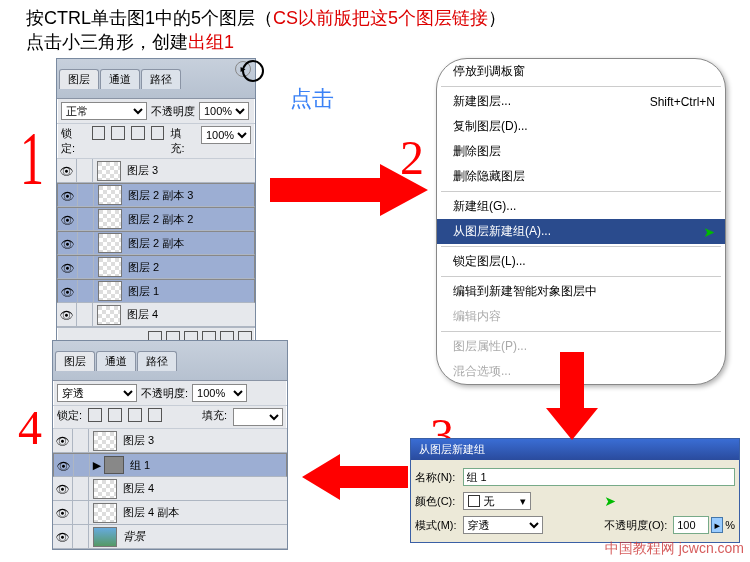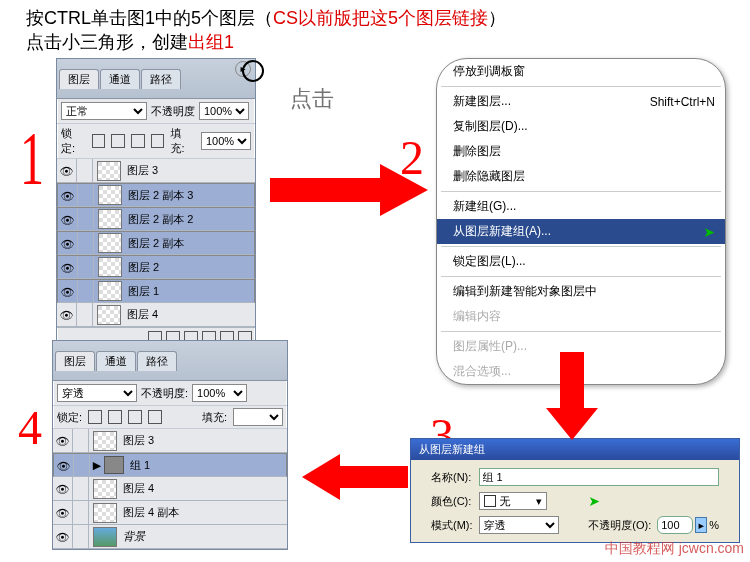--- a/index.html
+++ b/index.html
@@ -8,47 +8,47 @@
   .instr .red { color:#d00; }
   .numlabel { position:absolute; color:#f00; font-size:48px; font-family: serif; }
 
   .panel { position:absolute; background:#e6e8ec; border:1px solid #7a8aa0; box-shadow:inset 0 0 0 1px #fff; }
   .tabs { display:flex; align-items:center; height:40px; background:linear-gradient(#c7d0dc,#b6c1d0); border-bottom:1px solid #8a94a5; font-size:11px; padding-left:2px; position:relative;}
   .tab { padding:2px 8px; border:1px solid #8a94a5; background:#dce2ea; margin-right:1px; border-bottom:none; border-radius:3px 3px 0 0; cursor:pointer;}
   .tab.active { background:#e6e8ec; }
   .mini-x { position:absolute; right:4px; top:2px; width:16px; height:16px; text-align:center; border:1px solid #888; border-radius:50%; font-size:10px; line-height:14px; }
   .toprow { display:flex; align-items:center; padding:3px 4px; gap:4px; font-size:11px;}
   .sel { border:1px solid #888; background:#fff; height:18px; font-size:11px; }
-  .icon-row { display:flex; align-items:center; padding:2px 4px; gap:6px; border-top:1px solid #c7cdd6; border-bottom:1px solid #c7cdd6; font-size:11px; }
+  .icon-row { display:flex; align-items:flex-start; padding:2px 4px; gap:6px; border-top:1px solid #c7cdd6; border-bottom:1px solid #c7cdd6; font-size:11px; }
   .icon-row span.ic { width:14px; height:14px; display:inline-block; border:1px solid #555; }
   .layers { }
   .layer { display:flex; align-items:center; height:24px; border-bottom:1px solid #aeb6c2; background:#e6e8ec; font-size:11px; }
   .layer.sel { background:#9caed3; }
   .eye { width:20px; text-align:center; border-right:1px solid #aeb6c2; height:100%; line-height:24px; }
   .lk { width:16px; border-right:1px solid #aeb6c2; height:100%; }
   .thumb { width:24px; height:20px; margin:0 4px; border:1px solid #777; background: repeating-conic-gradient(#fff 0 25%, #ddd 0 50%) 0 0/8px 8px; }
   .thumb.bg { background:linear-gradient(#6ad,#596); }
   .lname { flex:1; padding-left:2px; }
   .panel-footer { display:flex; justify-content:flex-end; gap:4px; padding:3px; border-top:1px solid #aeb6c2; }
   .panel-footer .fic { width:14px; height:14px; border:1px solid #555; }
 
   .menu { position:absolute; border:1px solid #888; background:#fff; width:290px; box-shadow:2px 2px 5px rgba(0,0,0,.3); font-size:12px;}
   .mi { padding:4px 10px 4px 16px; display:flex; justify-content:space-between; align-items:center; cursor:default;}
   .mi.hl { background:#2a4b8d; color:#fff; }
   .mi.dis { color:#aaa; }
   .sep { border-top:1px solid #ccc; margin:2px 4px; }
 
   .dlg { position:absolute; border:1px solid #3a5fa5; background:#ece9d8; width:330px; }
   .dlg-title { background:linear-gradient(#3a6dd4,#2a4b9d); color:#fff; font-weight:normal; padding:3px 8px; font-size:11px;}
-  .dlg-body { padding:8px 20px; font-size:11px; display:grid; grid-template-columns:auto 1fr auto auto; gap:6px 6px; align-items:center;}
+  .dlg-body { padding:8px 4px; font-size:11px; display:grid; grid-template-columns:auto 1fr auto auto; gap:6px 6px; align-items:center;}
   .dlg-body input.tx { border:1px solid #7a8; height:18px; font-size:11px; padding:0 3px; width:100%;}
   .colorbox { display:inline-flex; align-items:center; border:1px solid #888; background:#fff; padding:1px 4px; width:68px; height:18px;}
   .arrow { position:absolute; }
   .arrow svg { display:block; }
-  .redlabel { position:absolute; color:#737373; font-size:22px; }
+  .redlabel { position:absolute; color:#3b82f6; font-size:22px; }
   .circle-mark { position:absolute; border:2px solid #000; border-radius:50%; width:22px; height:22px; }
   .watermark { position:absolute; right:6px; bottom:4px; font-size:14px; color:#c33; opacity:.8;}
   .grn-cursor { font-size:14px; color:#0b0; }
 </style>
 </head>
 <body>
 
 <div class="instr" style="left:26px; top:6px;">
   <span>按CTRL单击图1中的5个图层（</span><span class="red">CS以前版把这5个图层链接</span><span>）</span>
 </div>
@@ -249,21 +249,21 @@
         <span style="width:12px;height:12px;border:1px solid #333;margin-right:4px"></span>
         <span>无</span>
         <span style="margin-left:auto">▾</span>
       </span>
     <span class="grn-cursor" style="grid-column:3/4">➤</span>
       <span></span>
     <span>模式(M):</span>
     <select class="sel" style="width:80px"><option>穿透</option></select>
     <span style="grid-column:3/4;white-space:nowrap">不透明度(O):</span>
     <span style="white-space:nowrap;display:flex;align-items:center;gap:2px">
-        <input class="tx" style="width: 36px; border-radius: 6px;" value="100">
+        <input class="tx" style="width: 36px;" value="100">
         <span style="background:#9cf;border:1px solid #47a;width:12px;height:16px;text-align:center;line-height:14px">▸</span>
         <span>%</span>
       </span>
   </div>
 </div>
 
 <div class="arrow" style="left:270px; top:160px;">
   <svg width="160" height="60">
       <polygon points="0,18 110,18 110,4 158,30 110,56 110,42 0,42" fill="#f00"></polygon>
     </svg>

